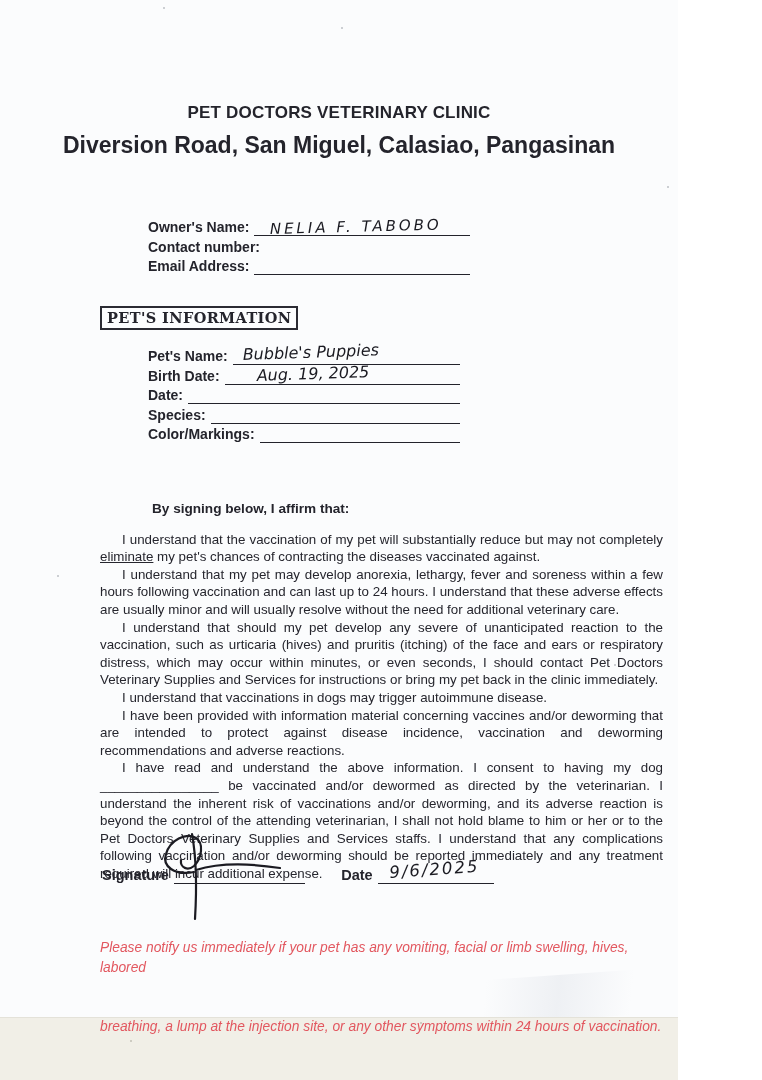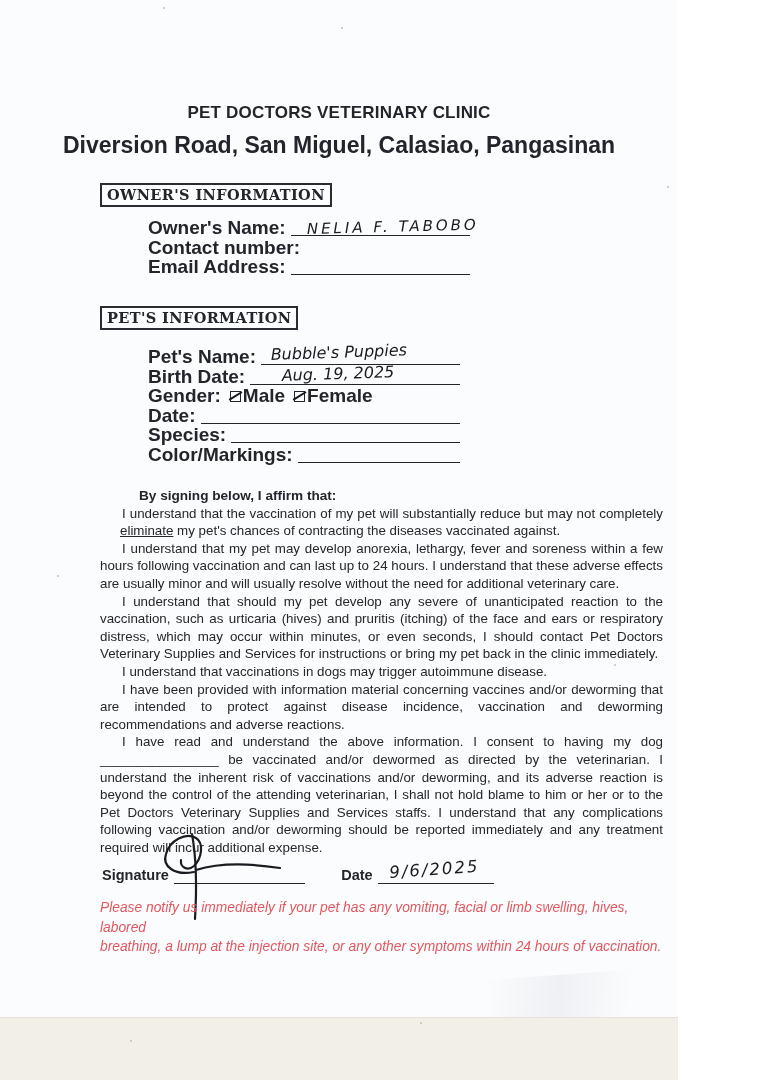--- a/index.html
+++ b/index.html
@@ -40,21 +40,21 @@
     background:rgba(255,255,255,.4);
   }
   .owner-box{top:183px;}
   .pet-box{top:306px;}
 
   
   .fields{position:absolute;left:148px;}
   .owner-fields{top:217px;width:322px;}
   .pet-fields{top:346px;width:312px;}
   .frow{display:flex;align-items:flex-end;height:19px;margin-bottom:0.5px;}
-  .flabel{font-weight:bold;font-size:19px;white-space:pre;padding-right:5px;line-height:17px;}
+  .flabel{font-weight:bold;font-size:14px;white-space:pre;padding-right:5px;line-height:17px;}
   .fline{flex:1;border-bottom:1.8px solid #23232b;height:17px;position:relative;}
 
   
   .hw{
     position:absolute;bottom:-2px;left:8px;
     font-family:"DejaVu Sans",sans-serif;font-style:italic;
     color:var(--hand,#1b1b22);
     white-space:nowrap;line-height:1;
     transform-origin:left bottom;
   }
@@ -63,41 +63,41 @@
   .r-contact .hw{font-size:15.5px;letter-spacing:1.5px;left:0;bottom:-2px;transform:rotate(-.5deg);}
   .r-petname .hw{font-size:16px;left:10px;bottom:1px;transform:rotate(-2deg);}
   .r-birth .hw{font-size:16px;left:32px;bottom:0;transform:rotate(-2deg);}
 
   
   .cbx{display:inline-block;width:9px;height:9px;border:1.6px solid #23232b;position:relative;margin:0 2px 2px 4px;flex:none;}
   .cbx .mark{position:absolute;left:-3px;top:3px;width:15px;height:1.7px;background:#15151c;transform:rotate(-32deg);}
 
   
   .affirm{position:absolute;left:100px;top:487px;width:563px;}
-  .affirm-head{margin:0;font-weight:bold;font-size:13.6px;line-height:17.6px;padding-left:39px;}
+  .affirm-head{margin:13px;font-weight:bold;font-size:13.6px;line-height:17.6px;padding-left:39px;}
   .para{margin:0;text-indent:22px;text-align:justify;font-size:13.35px;line-height:17.6px;color:#26262e;}
-  .para .u{text-decoration:underline;margin-left:20px;}
+  .para .u{text-decoration:underline;}
 
   
   .sigrow{position:absolute;left:102px;top:861px;display:flex;align-items:flex-end;width:392px;}
   .sigrow .flabel{font-size:14.5px;}
   .sig-line{width:158px;border-bottom:1.8px solid #23232b;height:22px;position:relative;}
   .date-line{width:140px;border-bottom:1.8px solid #23232b;height:22px;position:relative;}
   .gap{margin-left:36px;}
   .hw-date{font-size:16.5px;left:12px;bottom:2px;transform:rotate(-4deg);letter-spacing:2px;}
 
   .sig-svg{position:absolute;left:150px;top:828px;}
 
   
   .notice{
     position:absolute;left:100px;top:898px;width:572px;
     font-style:italic;font-size:13.8px;line-height:19.5px;
     color:var(--red,#e2575f);
   }
-  .notice span{display:block;}
+  .notice span{display:block;margin-top:40px;}
 </style>
 </head>
 <body>
 
 <div class="page">
 
   <div class="wrinkle"></div>
   <div class="scan-strip"></div>
 
   <div class="speck" style="left:163px;top:7px"></div>
@@ -108,21 +108,20 @@
   <div class="speck" style="left:614px;top:664px"></div>
   <div class="speck" style="left:706px;top:906px"></div>
   <div class="speck" style="left:420px;top:1022px;background:#a9a69a"></div>
   <div class="speck" style="left:130px;top:1040px;background:#a9a69a"></div>
 
   <div class="hdr">
     <div class="clinic-name">PET DOCTORS VETERINARY CLINIC</div>
     <div class="clinic-address">Diversion Road, San Miguel, Calasiao, Pangasinan</div>
   </div>
 
-  <div class="sec-box owner-box">OWNER'S INFORMATION</div>
 
   <div class="fields owner-fields">
     <div class="frow r-owner-name">
       <span class="flabel">Owner's Name:</span>
       <span class="fline">
           <span class="hw">NELIA F. TABOBO</span>
         </span>
     </div>
     <div class="frow r-contact">
       <span class="flabel">Contact number:</span>
@@ -142,31 +141,20 @@
       <span class="flabel">Pet's Name:</span>
       <span class="fline">
           <span class="hw">Bubble's Puppies</span>
         </span>
     </div>
     <div class="frow r-birth">
       <span class="flabel">Birth Date:</span>
       <span class="fline">
           <span class="hw">Aug. 19, 2025</span>
         </span>
-    </div>
-    <div class="frow">
-      <span class="flabel">Gender:</span>
-      <span class="cbx">
-          <span class="mark" style="display: block;"></span>
-        </span>
-      <span class="flabel">Male</span>
-      <span class="cbx">
-          <span class="mark" style="display: block;"></span>
-        </span>
-      <span class="flabel">Female</span>
     </div>
     <div class="frow">
       <span class="flabel">Date:</span>
       <span class="fline"></span>
     </div>
     <div class="frow">
       <span class="flabel">Species:</span>
       <span class="fline"></span>
     </div>
     <div class="frow">

